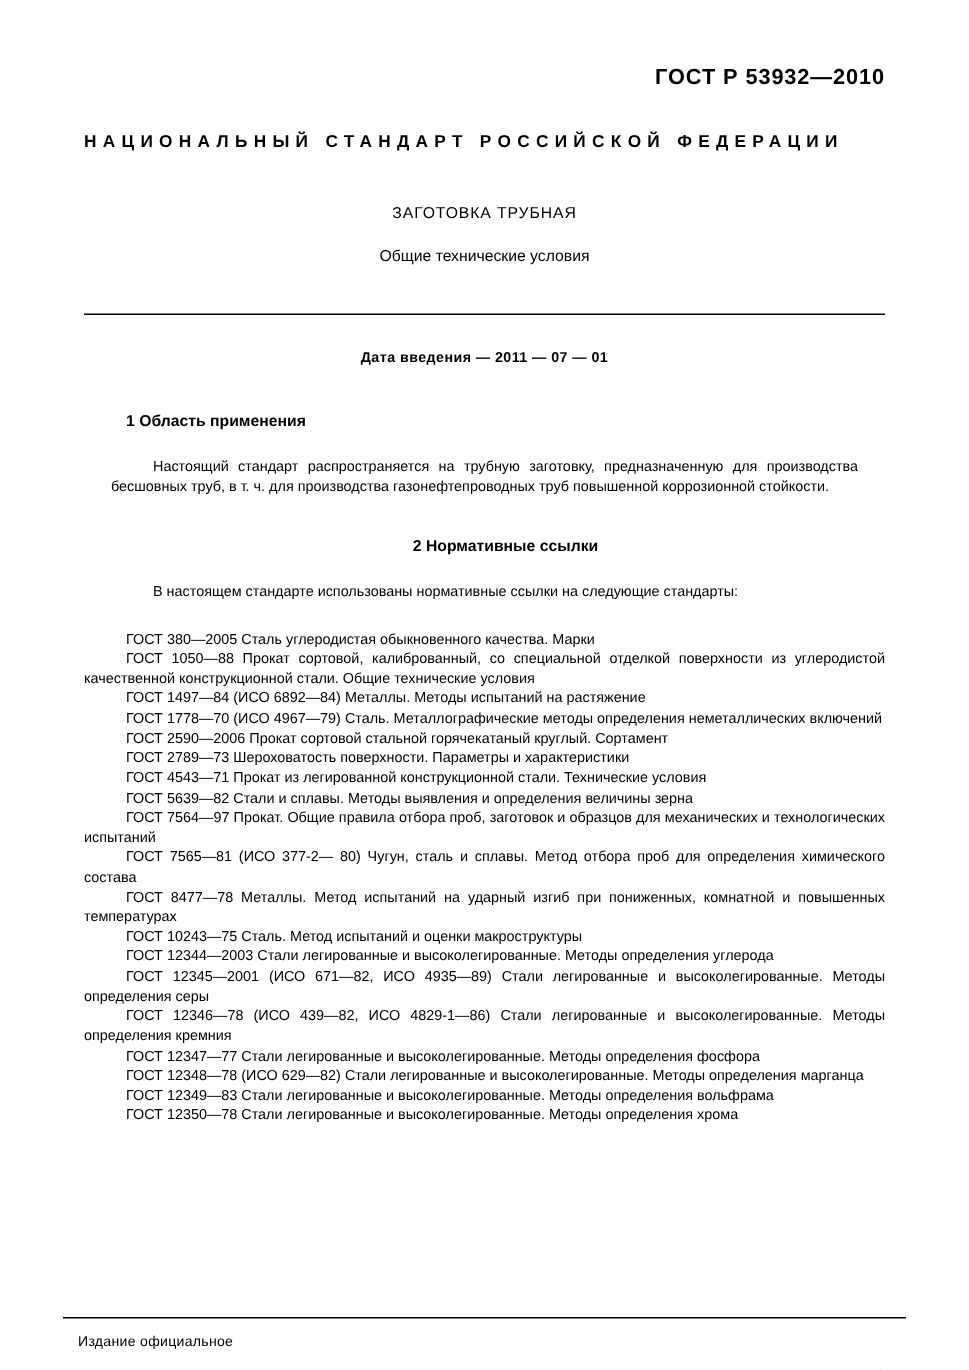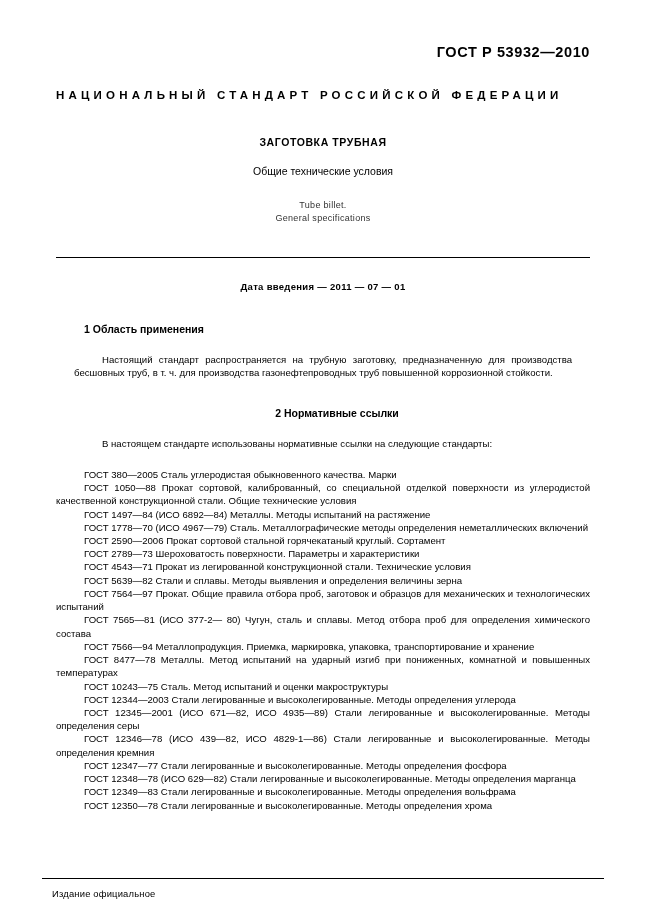--- a/index.html
+++ b/index.html
@@ -35,21 +35,21 @@
     font-weight: bold;
     letter-spacing: 4.2px;
     margin-top: 29px;
   }
   .title-block {
     text-align: center;
     margin-top: 35px;
   }
   .doc-title {
     font-size: 10.5px;
-    font-weight: bold;
+    font-weight: normal;
     letter-spacing: 0.6px;
   }
   .doc-subtitle {
     font-size: 10.5px;
     font-weight: normal;
     margin-top: 17px;
   }
   .doc-title-en {
     font-size: 9px;
     color: #333;
@@ -128,24 +128,20 @@
 
 <div class="page">
 
   <div class="gost-header">ГОСТ Р 53932—2010</div>
 
   <div class="nat-standard">НАЦИОНАЛЬНЫЙ СТАНДАРТ РОССИЙСКОЙ ФЕДЕРАЦИИ</div>
 
   <div class="title-block">
     <div class="doc-title">ЗАГОТОВКА ТРУБНАЯ</div>
     <div class="doc-subtitle">Общие технические условия</div>
-    <div class="doc-title-en">
-      <div>Tube billet.</div>
-      <div>General specifications</div>
-    </div>
   </div>
 
   <hr class="rule">
 
   <div class="intro-date">Дата  введения  — 2011 — 07 — 01</div>
 
   <div class="section-heading">1 Область применения</div>
   <div class="para-block">
     <p class="body-text indent">Настоящий стандарт распространяется на трубную заготовку, предназначенную для производства бесшовных труб, в т. ч. для производства газонефтепроводных труб повышенной коррозионной стойкости.</p>
   </div>
@@ -159,21 +155,20 @@
     <p class="ref">ГОСТ 380—2005 Сталь углеродистая обыкновенного качества. Марки</p>
     <p class="ref">ГОСТ 1050—88  Прокат сортовой, калиброванный, со специальной отделкой поверхности  из углеродистой качественной конструкционной стали. Общие технические условия</p>
     <p class="ref">ГОСТ 1497—84 (ИСО 6892—84) Металлы.  Методы   испытаний  на растяжение</p>
     <p class="ref">ГОСТ 1778—70 (ИСО 4967—79)  Сталь.  Металлографические   методы  определения   неметаллических включений</p>
     <p class="ref">ГОСТ 2590—2006 Прокат сортовой стальной горячекатаный круглый. Сортамент</p>
     <p class="ref">ГОСТ 2789—73 Шероховатость поверхности. Параметры и характеристики</p>
     <p class="ref">ГОСТ 4543—71 Прокат из легированной конструкционной стали. Технические условия</p>
     <p class="ref">ГОСТ 5639—82 Стали и сплавы. Методы выявления и определения величины зерна</p>
     <p class="ref">ГОСТ 7564—97 Прокат. Общие правила отбора проб, заготовок и образцов для механических и технологических испытаний</p>
     <p class="ref">ГОСТ 7565—81 (ИСО 377-2— 80) Чугун, сталь и сплавы. Метод отбора проб для определения химического состава</p>
-    <p class="ref">ГОСТ 7566—94 Металлопродукция. Приемка, маркировка, упаковка,  транспортирование и хранение</p>
     <p class="ref">ГОСТ 8477—78 Металлы. Метод испытаний на ударный изгиб при пониженных,  комнатной и повышенных температурах</p>
     <p class="ref">ГОСТ 10243—75 Сталь. Метод испытаний и оценки макроструктуры</p>
     <p class="ref">ГОСТ 12344—2003 Стали легированные и высоколегированные. Методы определения углерода</p>
     <p class="ref">ГОСТ 12345—2001 (ИСО 671—82, ИСО 4935—89) Стали легированные и высоколегированные. Методы определения серы</p>
     <p class="ref">ГОСТ 12346—78 (ИСО 439—82, ИСО 4829-1—86) Стали легированные и высоколегированные. Методы определения кремния</p>
     <p class="ref">ГОСТ 12347—77 Стали легированные и высоколегированные. Методы определения фосфора</p>
     <p class="ref">ГОСТ 12348—78 (ИСО 629—82) Стали легированные и высоколегированные. Методы определения марганца</p>
     <p class="ref">ГОСТ 12349—83 Стали легированные и высоколегированные. Методы определения вольфрама</p>
     <p class="ref">ГОСТ 12350—78 Стали легированные и высоколегированные. Методы определения хрома</p>
   </div>

